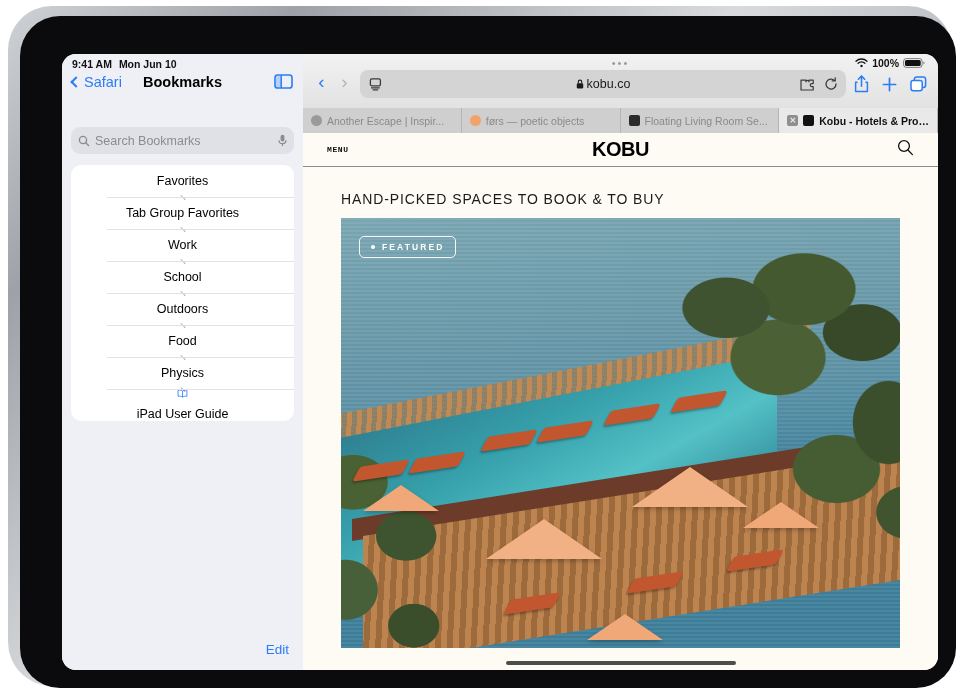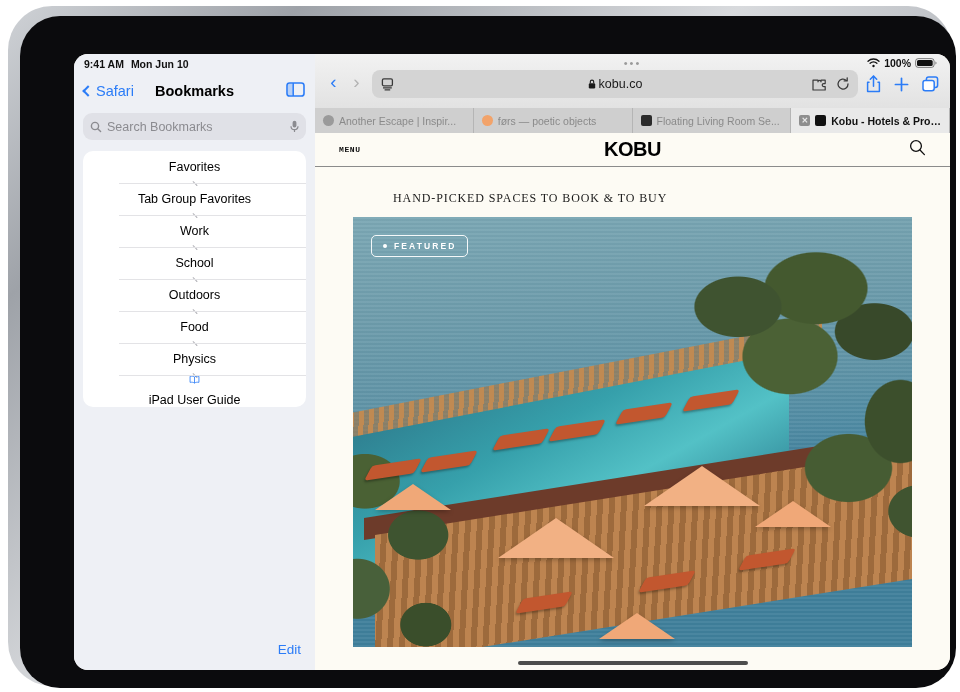--- a/index.html
+++ b/index.html
@@ -18,52 +18,52 @@
     background: linear-gradient(135deg,#cfd2d6 0%,#9ea2a8 18%,#d8dadd 45%,#a8acb2 72%,#c9ccd0 100%);
     padding: 4px;
   }
   #bezel {
     position: absolute; left: 12px; top: 10px;
     width: 936px; height: 672px;
     border-radius: 40px;
     background: #0b0b0d;
   }
   #screen {
-    position: absolute; left: 54px; top: 38px;
+    position: absolute; left: 42px; top: 38px;
     width: 876px; height: 616px;
     border-radius: 14px;
     overflow: hidden;
     background: #fdfbf4;
     display: flex;
   }
 
   
   #sidebar {
     width: 241px; height: 100%;
     background: #eef0f5;
     position: relative;
     flex: 0 0 241px;
   }
   .statusbar {
     height: 20px; display: flex; align-items: center;
     padding-left: 10px; gap: 7px;
     font-size: 10.5px; font-weight: 600; color: #111;
   }
   .sb-nav {
-    height: 34px; display: flex; align-items: center;
+    height: 34px; display: flex; align-items: flex-start;
     padding: 0 10px; position: relative;
   }
   .back-link { display: flex; align-items: center; color: #2b7cf7; font-size: 14.5px; gap: 2px; }
   .chev-left { width: 8px; height: 8px; border-left: 2px solid #2b7cf7; border-bottom: 2px solid #2b7cf7;
                transform: rotate(45deg); display:inline-block; margin-right:2px;}
   .sb-title { position: absolute; left: 0; right: 0; text-align: center;
               font-size: 14.5px; font-weight: 700; color: #000; pointer-events: none; }
   .sb-toggle { margin-left: auto; z-index: 2; }
   .searchbar {
-    margin: 5px 9px 0 9px; height: 27px; border-radius: 9px;
+    margin: 19px 9px 0 9px; height: 27px; border-radius: 9px;
     background: #e0e1e7; display: flex; align-items: center; padding: 0 7px; gap: 5px;
   }
   .searchbar .ph { font-size: 12.5px; color: #8b8b90; flex: 1; }
   .bm-card {
     margin: 11px 9px 0 9px; background: #fff; border-radius: 10px; overflow: hidden;
   }
   .bm-row {
     height: 32px; display: flex; align-items: center; padding: 0 9px; gap: 9px;
     position: relative;
     flex-direction: column;
@@ -121,22 +121,22 @@
   .site-header {
     height: 34px; display: flex; align-items: center; padding: 12px 24px;
     border-bottom: 1.5px solid #8b8b8b; position: relative;
   }
   .menu-word { font-family: "Liberation Mono", monospace; font-size: 8px; font-weight: 700;
                letter-spacing: .6px; color: #111; }
   .brand { position: absolute; left: 0; right: 0; text-align: center;
            font-size: 20px; font-weight: 800; letter-spacing: -0.5px; color: #000; }
   .site-search { margin-left: auto; z-index: 2; }
   .tagline {
-    font-family: Liberation Serif, serif; font-size: 12px; letter-spacing: .9px;
-    color: #1a1a1a; padding: 24px 0 11px 38px; margin-left: 40px;
+    font-family: Liberation Sans, sans-serif; font-size: 14px; letter-spacing: .9px;
+    color: #1a1a1a; padding: 24px 0 11px 38px;
   }
 
   .hero { margin: 0 38px; height: 430px; position: relative; overflow: hidden; }
   .sea { position: absolute; inset: 0;
          background: linear-gradient(175deg,#7ba7b4 0%,#6d9cab 22%,#5f93a6 40%,#4f8ba3 52%, #3f7f9b 60%); }
   .sea::after {
     content:""; position:absolute; inset:0;
     background: repeating-linear-gradient(180deg, rgba(255,255,255,.055) 0 2px, rgba(0,0,0,.02) 2px 4px);
   }
   .pool {

